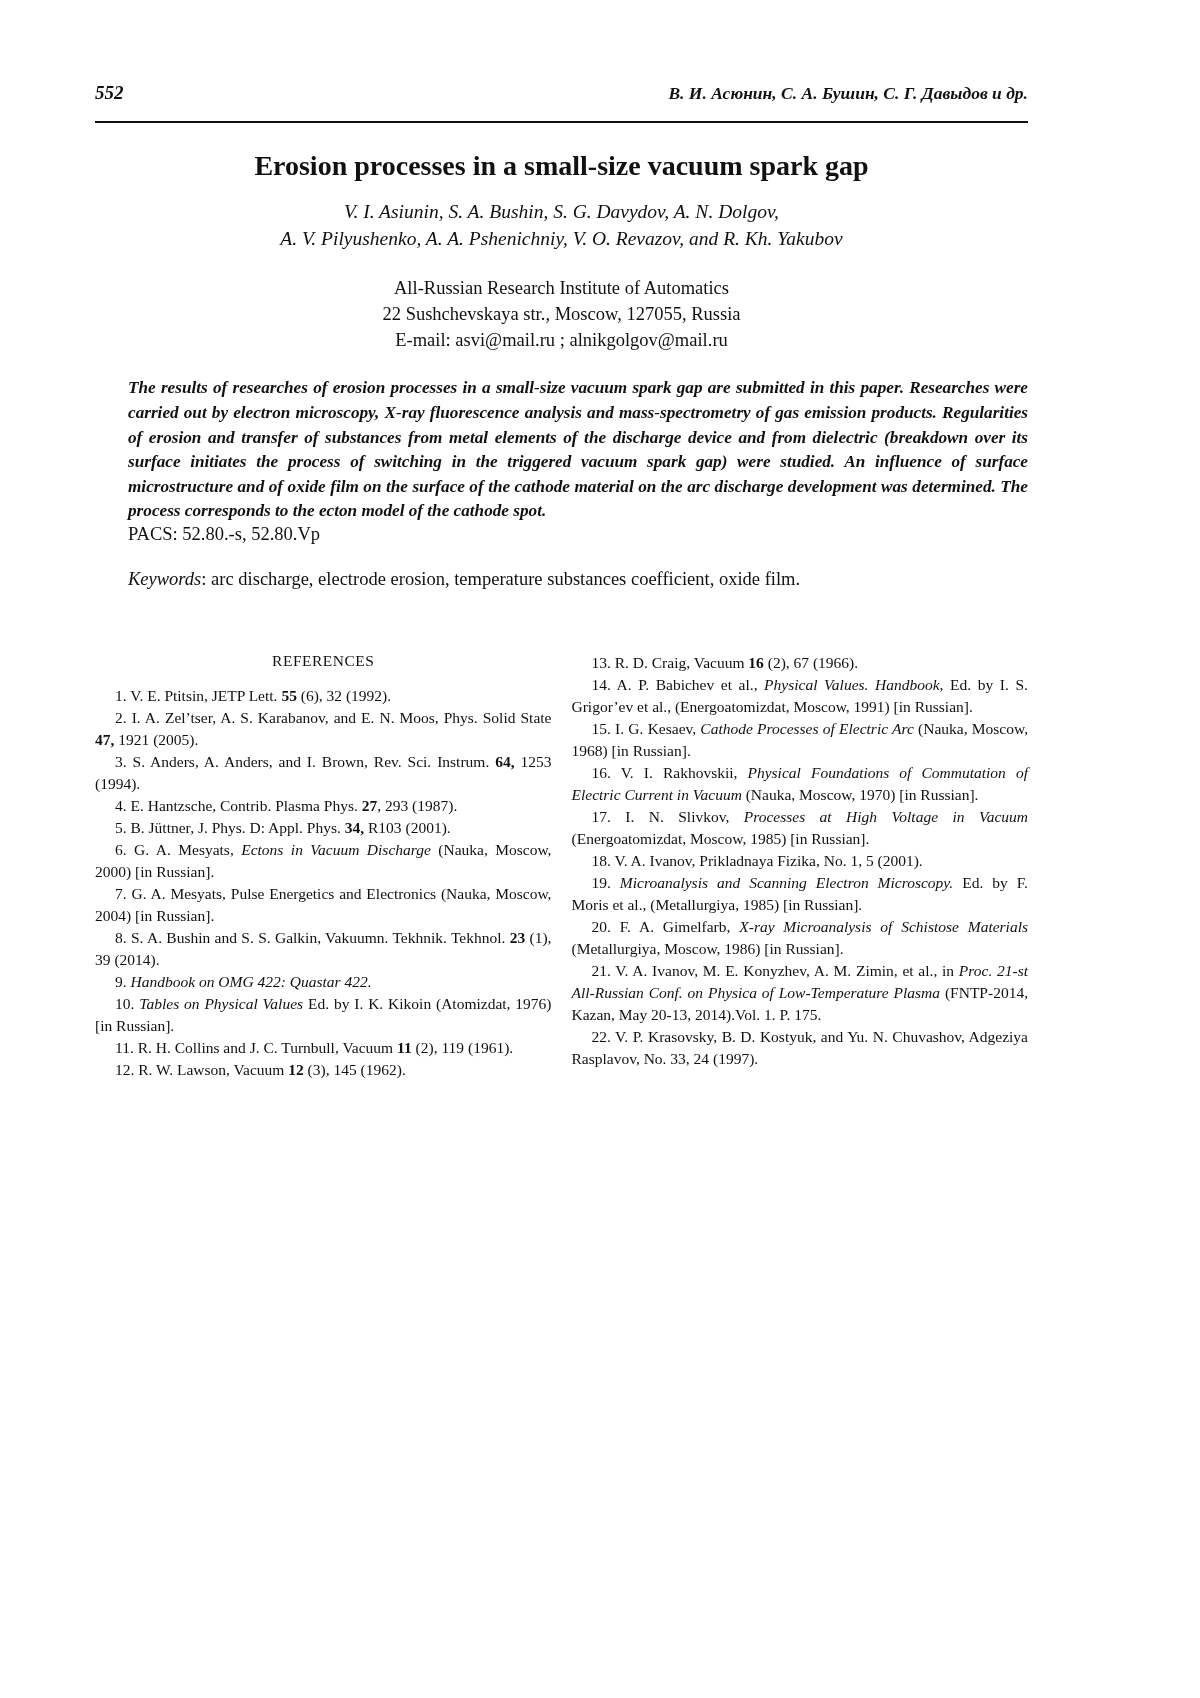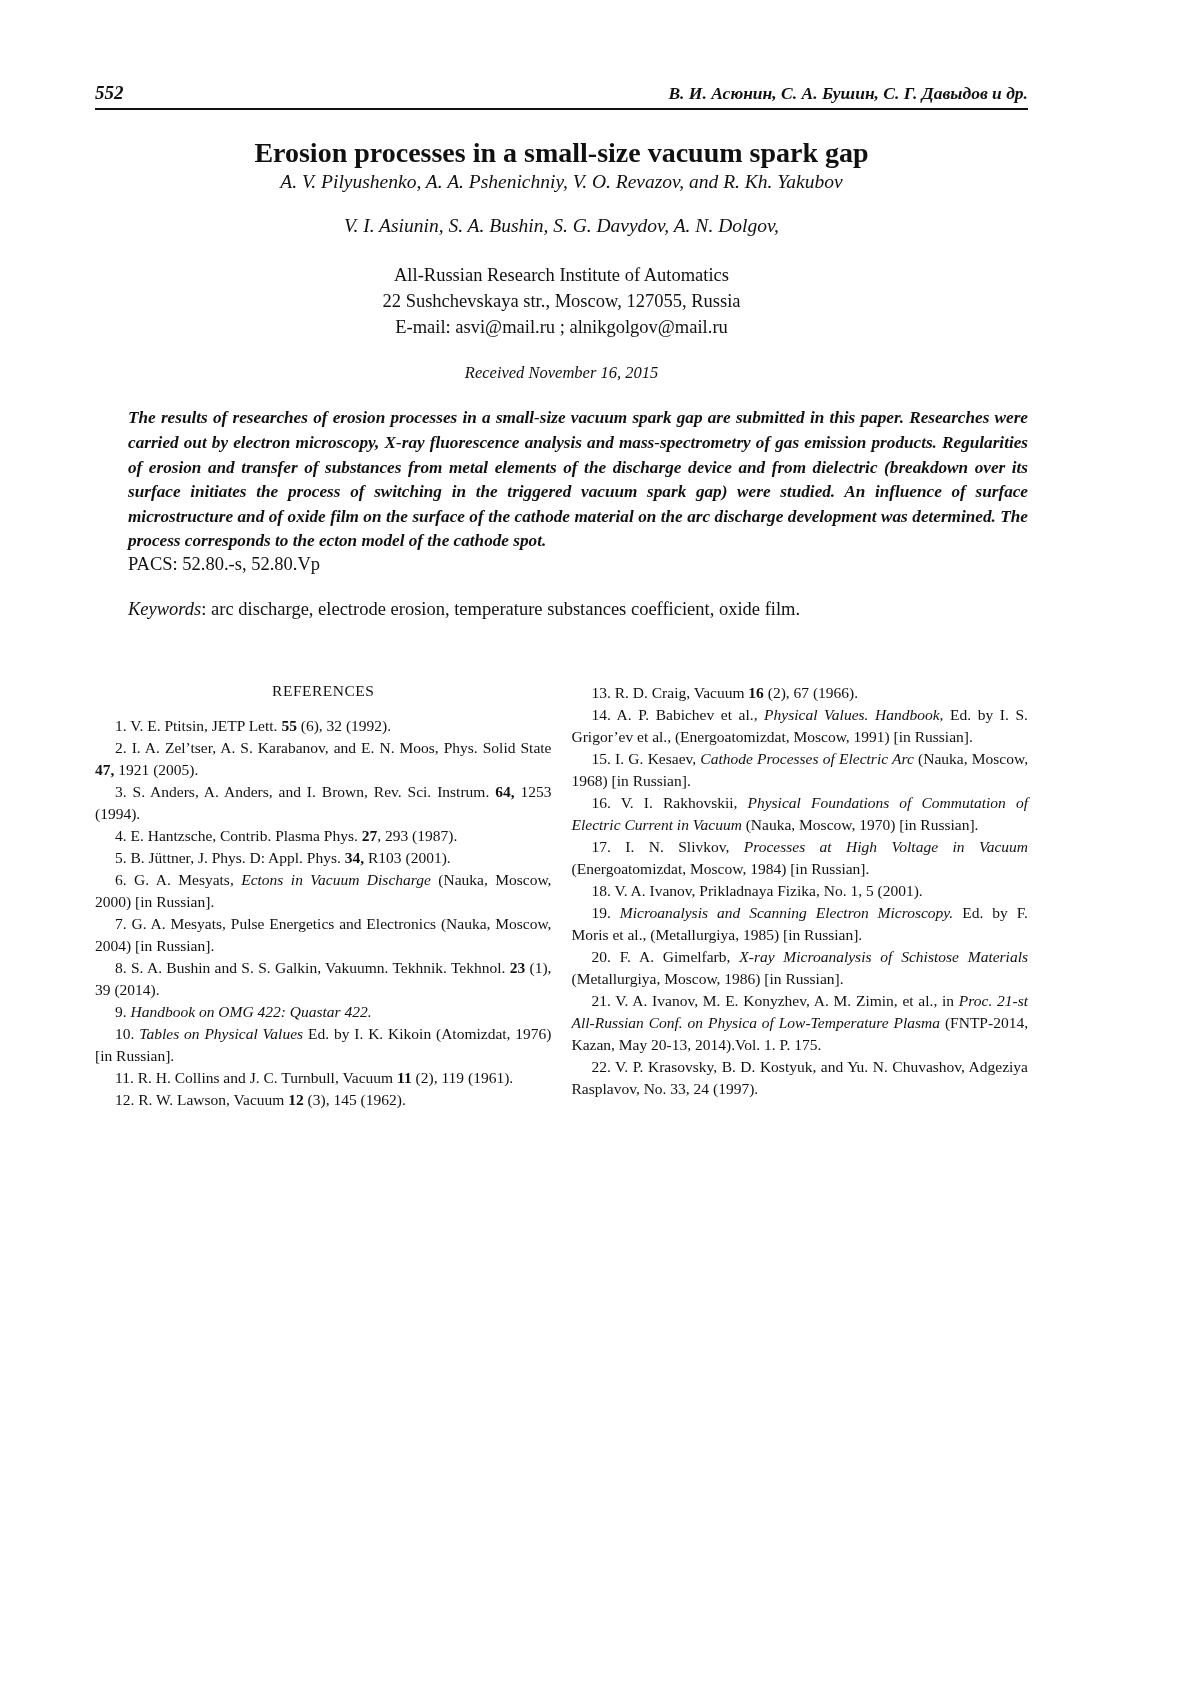--- a/index.html
+++ b/index.html
@@ -15,21 +15,21 @@
   .page {
     width: 100%;
     height: 100%;
     padding: 82px 172px 40px 95px;
   }
   .page-header {
     display: flex;
     justify-content: space-between;
     align-items: flex-end;
     border-bottom: 2px solid #111;
-    padding-bottom: 4px;
+    padding-bottom: 17px;
   }
   .page-num {
     font-size: 19px;
     font-weight: bold;
     font-style: italic;
   }
   .running-head {
     font-size: 17.5px;
     font-weight: bold;
     font-style: italic;
@@ -104,30 +104,29 @@
 
 <div class="page">
 
   <header class="page-header">
     <span class="page-num">552</span>
     <span class="running-head">В. И. Асюнин, С. А. Бушин, С. Г. Давыдов и др.</span>
   </header>
 
   <h1 class="title">Erosion processes in a small-size vacuum spark gap</h1>
 
+  <p class="authors first">V. I. Asiunin, S. A. Bushin, S. G. Davydov, A. N. Dolgov,</p>
   <p class="authors">A. V. Pilyushenko, A. A. Pshenichniy, V. O. Revazov, and R. Kh. Yakubov</p>
-  <p class="authors first">V. I. Asiunin, S. A. Bushin, S. G. Davydov, A. N. Dolgov,</p>
 
   <div class="affiliation">
     <p>All-Russian Research Institute of Automatics</p>
     <p>22 Sushchevskaya str., Moscow, 127055, Russia</p>
     <p>E-mail: asvi@mail.ru ;  alnikgolgov@mail.ru</p>
   </div>
 
-  <p class="received">Received November 16, 2015</p>
 
   <p class="abstract">The results of researches of erosion processes in a small-size vacuum spark gap are submitted in this paper. Researches were carried out by electron microscopy, X-ray fluorescence analysis and mass-spectrometry of gas emission products. Regularities of erosion and transfer of substances from metal elements of the discharge device and from dielectric (breakdown over its surface initiates the process of switching in the triggered vacuum spark gap) were studied. An influence of surface microstructure and of oxide film on the surface of the cathode material on the arc discharge development was determined. The process corresponds to the ecton model of the cathode spot.</p>
 
   <p class="pacs">PACS: 52.80.-s, 52.80.Vp</p>
 
   <p class="keywords"><span class="kw-label">Keywords</span><span>: arc discharge, electrode erosion, temperature substances coefficient, oxide film.</span></p>
 
   <div class="ref-columns">
     <div class="ref-col">
       <h2 class="ref-heading">REFERENCES</h2>
@@ -145,21 +144,21 @@
           <p class="ref"><span>11. R. H. Collins and J. C. Turnbull, Vacuum </span><span class="rb">11</span><span> (2), 119 (1961).</span></p>
           <p class="ref"><span>12. R. W. Lawson, Vacuum </span><span class="rb">12</span><span> (3), 145 (1962).</span></p>
         </div>
     </div>
     <div class="ref-col">
       <div>
           <p class="ref"><span>13. R. D. Craig, Vacuum </span><span class="rb">16</span><span> (2), 67 (1966).</span></p>
           <p class="ref"><span>14. A. P. Babichev et al., </span><span class="ri">Physical Values. Handbook,</span><span> Ed. by I. S. Grigor’ev et al., (Energoatomizdat, Moscow, 1991) [in Russian].</span></p>
           <p class="ref"><span>15. I. G. Kesaev, </span><span class="ri">Cathode Processes of Electric Arc</span><span> (Nauka, Moscow, 1968) [in Russian].</span></p>
           <p class="ref"><span>16. V. I. Rakhovskii, </span><span class="ri">Physical Foundations of Commutation of Electric Current in Vacuum</span><span> (Nauka, Moscow, 1970) [in Russian].</span></p>
-          <p class="ref"><span>17. I. N. Slivkov, </span><span class="ri">Processes at High Voltage in Vacuum</span><span> (Energoatomizdat, Moscow, 1984) [in Russian].</span></p>
+          <p class="ref"><span>17. I. N. Slivkov, </span><span class="ri">Processes at High Voltage in Vacuum</span><span> (Energoatomizdat, Moscow, 1985) [in Russian].</span></p>
           <p class="ref"><span>18. V. A. Ivanov, Prikladnaya Fizika, No. 1, 5 (2001).</span></p>
           <p class="ref"><span>19. </span><span class="ri">Microanalysis and Scanning Electron Microscopy.</span><span> Ed. by F. Moris et al., (Metallurgiya, 1985) [in Russian].</span></p>
           <p class="ref"><span>20. F. A. Gimelfarb, </span><span class="ri">X-ray Microanalysis of Schistose Materials</span><span>  (Metallurgiya, Moscow, 1986) [in Russian].</span></p>
           <p class="ref"><span>21. V. A. Ivanov, M. E. Konyzhev, A. M. Zimin, et al., in </span><span class="ri">Proc. 21-st All-Russian Conf. on Physica of Low-Temperature Plasma</span><span> (FNTP-2014, Kazan, May 20-13, 2014).Vol. 1. P. 175.</span></p>
           <p class="ref"><span>22. V. P. Krasovsky, B. D. Kostyuk, and Yu. N. Chuvashov, Adgeziya Rasplavov, No. 33, 24 (1997).</span></p>
         </div>
     </div>
   </div>
 
 </div>

